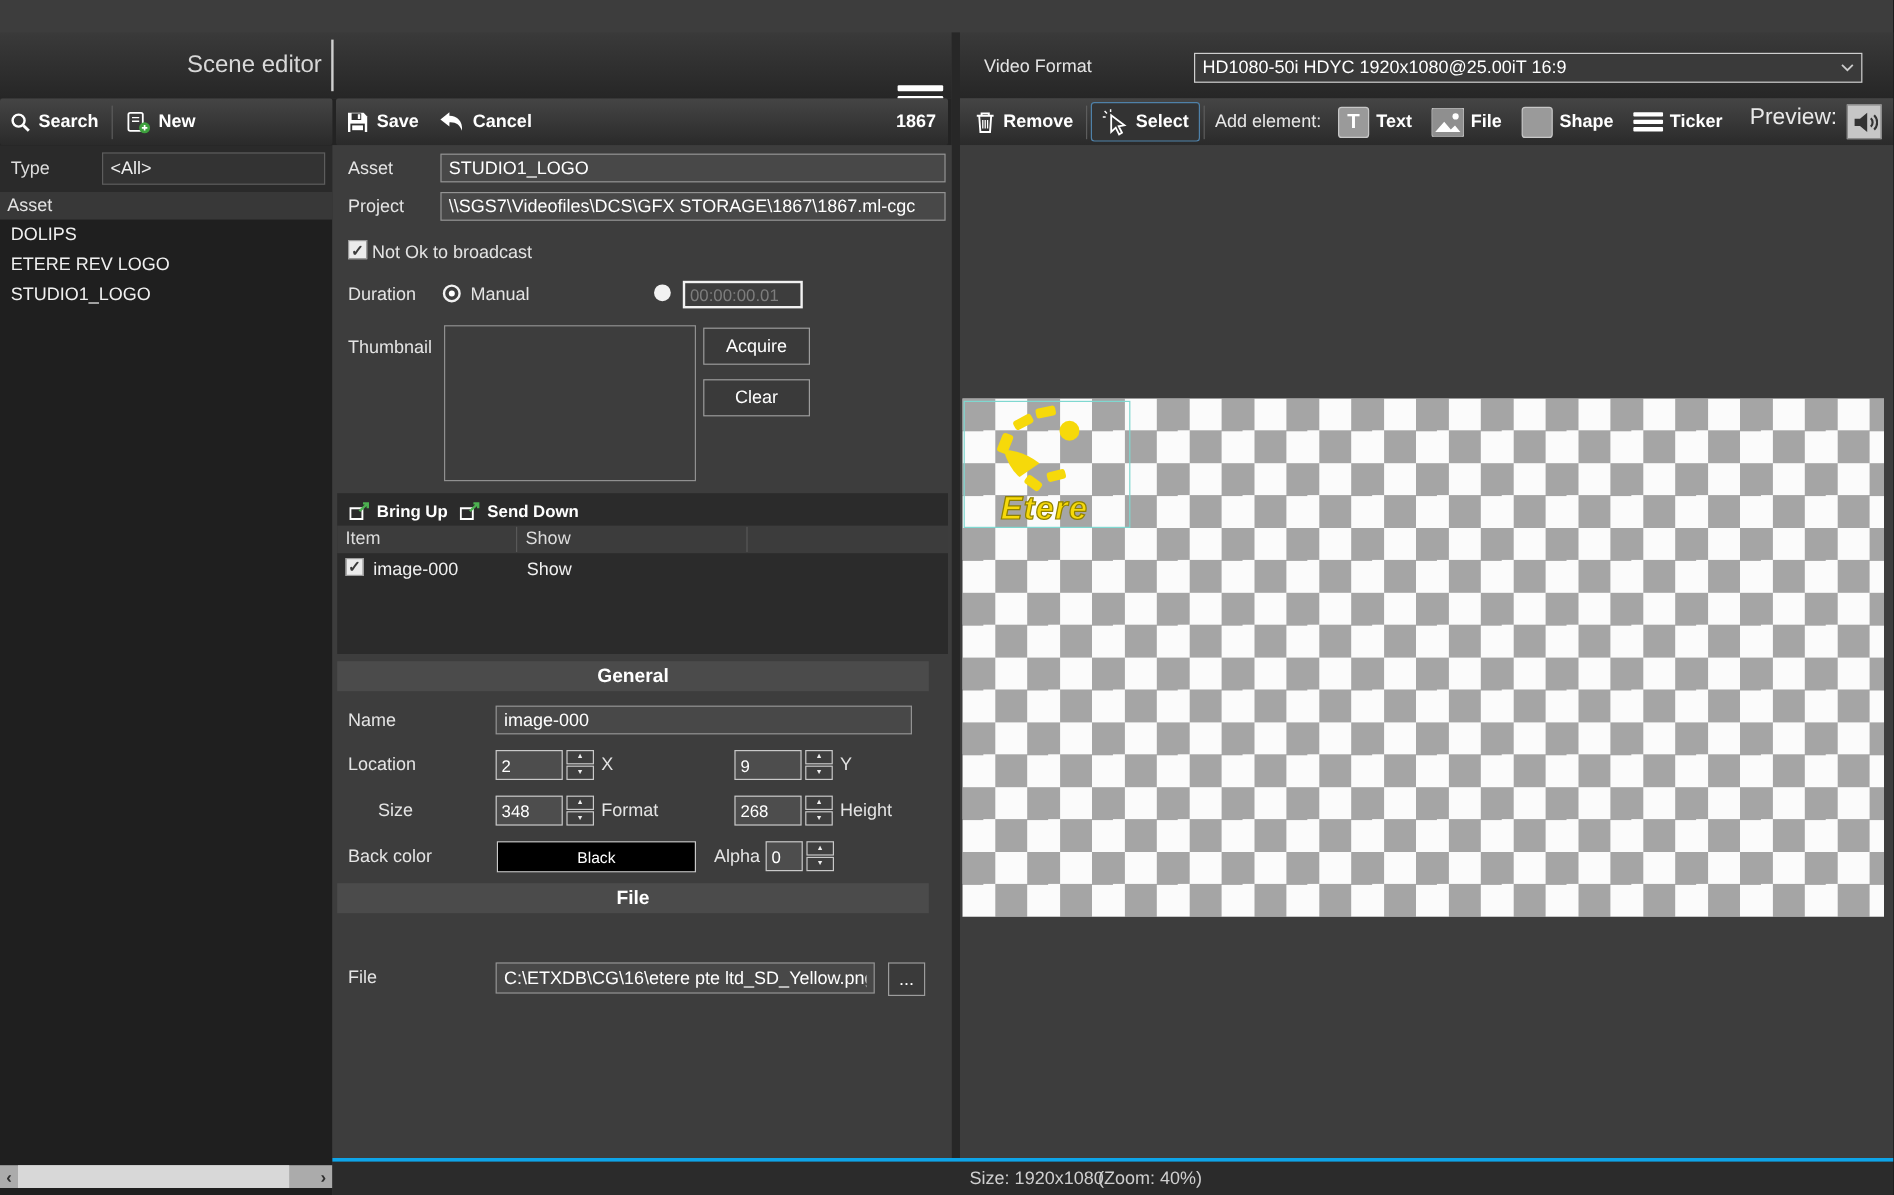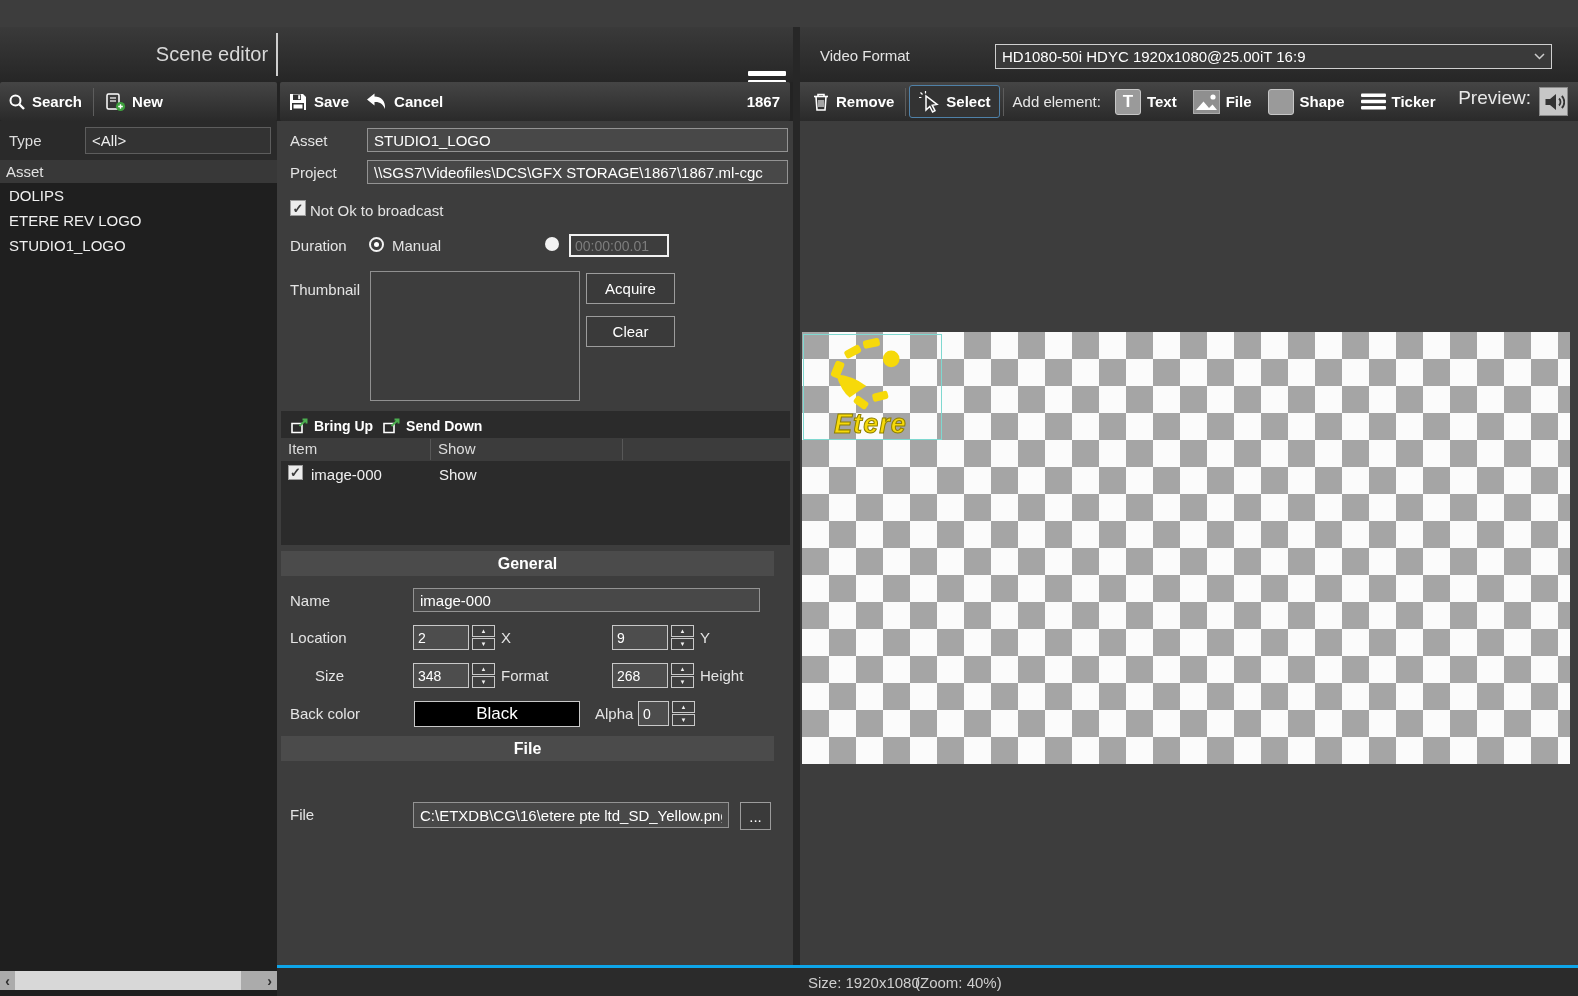--- a/index.html
+++ b/index.html
@@ -75,21 +75,21 @@
   .layer-row .nm{position:absolute;left:30px;top:2px;}
   .layer-row .sh{position:absolute;left:158px;top:2px;}
   .sec-header{position:absolute;left:4px;width:493px;height:25px;background:#4b4b4b;color:#fff;font-weight:bold;font-size:16px;display:flex;align-items:center;justify-content:center;}
   .spin{position:absolute;display:flex;height:25px;}
   .spin-field{width:56px;background:#4d4d4d;border:1px solid #c9c9c9;color:#fff;font-size:14px;padding:0 4px;outline:none;}
   .spin-btns{display:flex;flex-direction:column;margin-left:3px;width:23px;}
   .spin-up,.spin-down{flex:1;background:#3f3f3f;border:1px solid #c9c9c9;display:flex;align-items:center;justify-content:center;}
   .spin-down{margin-top:1px;}
   .spin-up::after{content:"▲";font-size:6px;color:#f0f0f0;}
   .spin-down::after{content:"▼";font-size:6px;color:#f0f0f0;}
-  .black-btn{position:absolute;left:137px;top:0;width:166px;height:26px;background:#000;border:1px solid #c9c9c9;color:#fff;font-size:17px;display:flex;align-items:center;justify-content:center;}
+  .black-btn{position:absolute;left:137px;top:0;width:166px;height:26px;background:#000;border:1px solid #c9c9c9;color:#fff;font-size:13px;display:flex;align-items:center;justify-content:center;}
 
   
   .right-top{position:absolute;left:800px;top:27px;width:778px;height:55px;background:linear-gradient(#3a3a3a,#262626);}
   .vf-label{position:absolute;left:20px;top:20px;color:#e4e4e4;font-size:15px;}
   .vf-select{position:absolute;left:195px;top:17px;width:557px;height:25px;background:#3a3a3a;border:1px solid #cfcfcf;color:#fff;font-size:15px;display:flex;align-items:center;padding:0 6px;}
   .vf-chevron{margin-left:auto;color:#ccc;font-size:12px;}
   .canvas-panel{position:absolute;left:800px;top:121px;width:778px;height:844px;background:#3d3d3d;}
   .checker{position:absolute;left:2px;top:211px;width:768px;height:432px;
     background:conic-gradient(#fbfbfb 90deg,#a5a5a5 90deg 180deg,#fbfbfb 180deg 270deg,#a5a5a5 270deg);
     background-size:54px 54px;}

